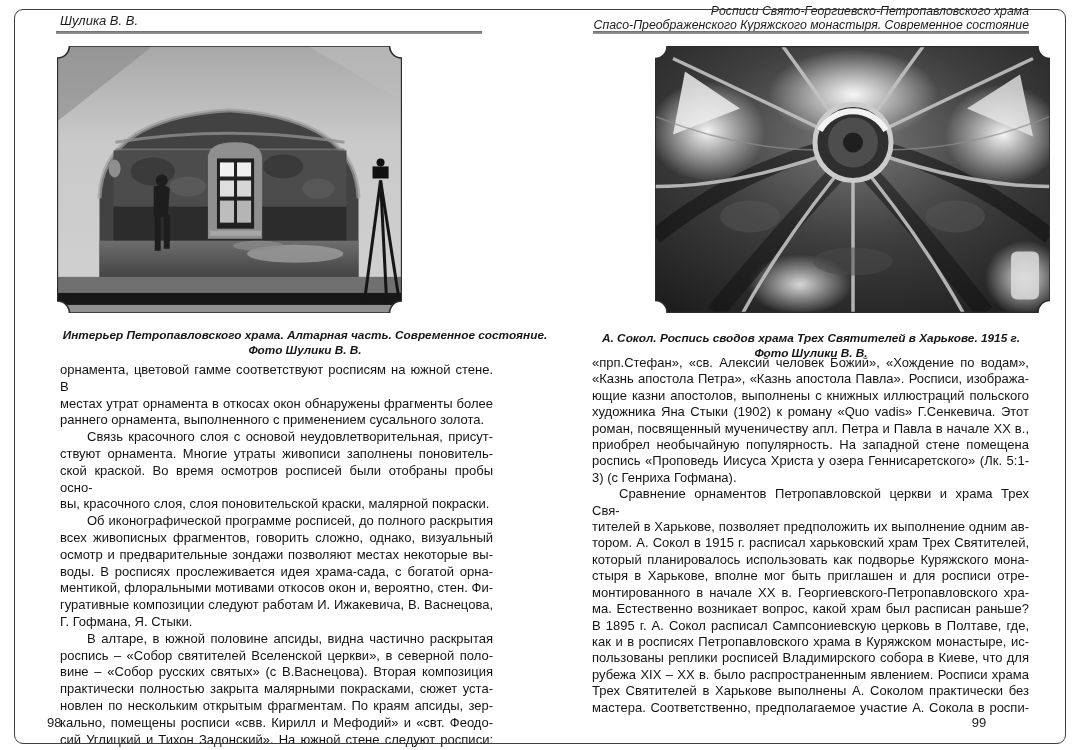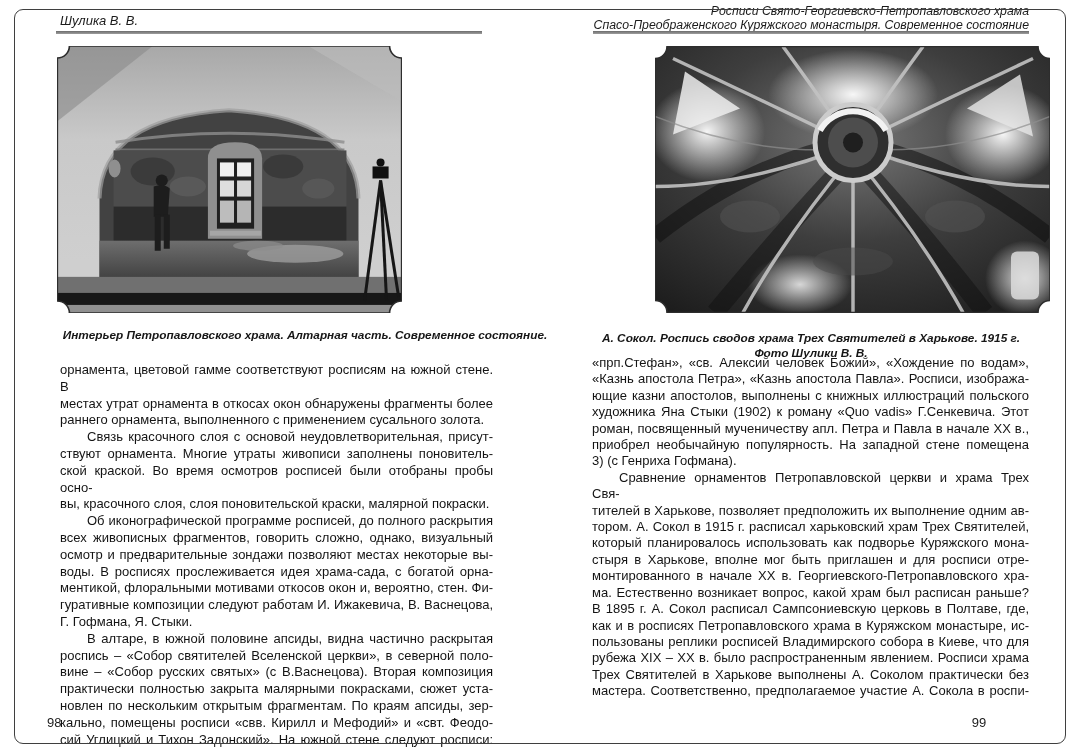--- a/index.html
+++ b/index.html
@@ -183,20 +183,21 @@
         <ellipse cx="95" cy="170" rx="30" ry="16" fill="#555555" opacity="0.5"></ellipse>
         <ellipse cx="300" cy="170" rx="30" ry="16" fill="#555555" opacity="0.5"></ellipse>
         <ellipse cx="198" cy="215" rx="40" ry="14" fill="#4a4a4a" opacity="0.5"></ellipse>
       </g>
       <path d="M12 0 H383 A12 12 0 0 0 395 12 V254 A12 12 0 0 0 383 266 H12 A12 12 0 0 0 0 254 V12 A12 12 0 0 0 12 0 Z" fill="none" stroke="#2d2d2d" stroke-width="1.6"></path>
     </svg>
   </div>
 
   <div class="caption cap-left">
     <div>Интерьер Петропавловского храма. Алтарная часть. Современное состояние.</div>
+    <div>Фото Шулики В. В.</div>
   </div>
   <div class="caption cap-right">А. Сокол. Роспись сводов храма Трех Святителей в Харькове. 1915 г. Фото Шулики В. В.</div>
 
   <div class="bodycol body-left">
       <div class="line">орнамента, цветовой гамме соответствуют росписям на южной стене. В</div>
       <div class="line">местах утрат орнамента в откосах окон обнаружены фрагменты более</div>
       <div class="line last">раннего орнамента, выполненного с применением сусального золота.</div>
       <div class="line indent">Связь красочного слоя с основой неудовлетворительная, присут-</div>
       <div class="line">ствуют орнамента. Многие утраты живописи заполнены поновитель-</div>
       <div class="line">ской краской. Во время осмотров росписей были отобраны пробы осно-</div>
@@ -216,20 +217,21 @@
       <div class="line">кально, помещены росписи «свв. Кирилл и Мефодий» и «свт. Феодо-</div>
       <div class="line">сий Углицкий и Тихон Задонский». На южной стене следуют росписи:</div>
     </div>
   <div class="bodycol body-right">
       <div class="line">«прп.Стефан», «св. Алексий человек Божий», «Хождение по водам»,</div>
       <div class="line">«Казнь апостола Петра», «Казнь апостола Павла». Росписи, изобража-</div>
       <div class="line">ющие казни апостолов, выполнены с книжных иллюстраций польского</div>
       <div class="line">художника Яна Стыки (1902) к роману «Quo vadis» Г.Сенкевича. Этот</div>
       <div class="line">роман, посвященный мученичеству апл. Петра и Павла в начале XX в.,</div>
       <div class="line">приобрел необычайную популярность. На западной стене помещена</div>
+      <div class="line">роспись «Проповедь Иисуса Христа у озера Геннисаретского» (Лк. 5:1-</div>
       <div class="line last">3) (с Генриха Гофмана).</div>
       <div class="line indent">Сравнение орнаментов Петропавловской церкви и храма Трех Свя-</div>
       <div class="line">тителей в Харькове, позволяет предположить их выполнение одним ав-</div>
       <div class="line">тором. А. Сокол в 1915 г. расписал харьковский храм Трех Святителей,</div>
       <div class="line">который планировалось использовать как подворье Куряжского мона-</div>
       <div class="line">стыря в Харькове, вполне мог быть приглашен и для росписи отре-</div>
       <div class="line">монтированного в начале XX в. Георгиевского-Петропавловского хра-</div>
       <div class="line">ма. Естественно возникает вопрос, какой храм был расписан раньше?</div>
       <div class="line">В 1895 г. А. Сокол расписал Сампсониевскую церковь в Полтаве, где,</div>
       <div class="line">как и в росписях Петропавловского храма в Куряжском монастыре, ис-</div>

